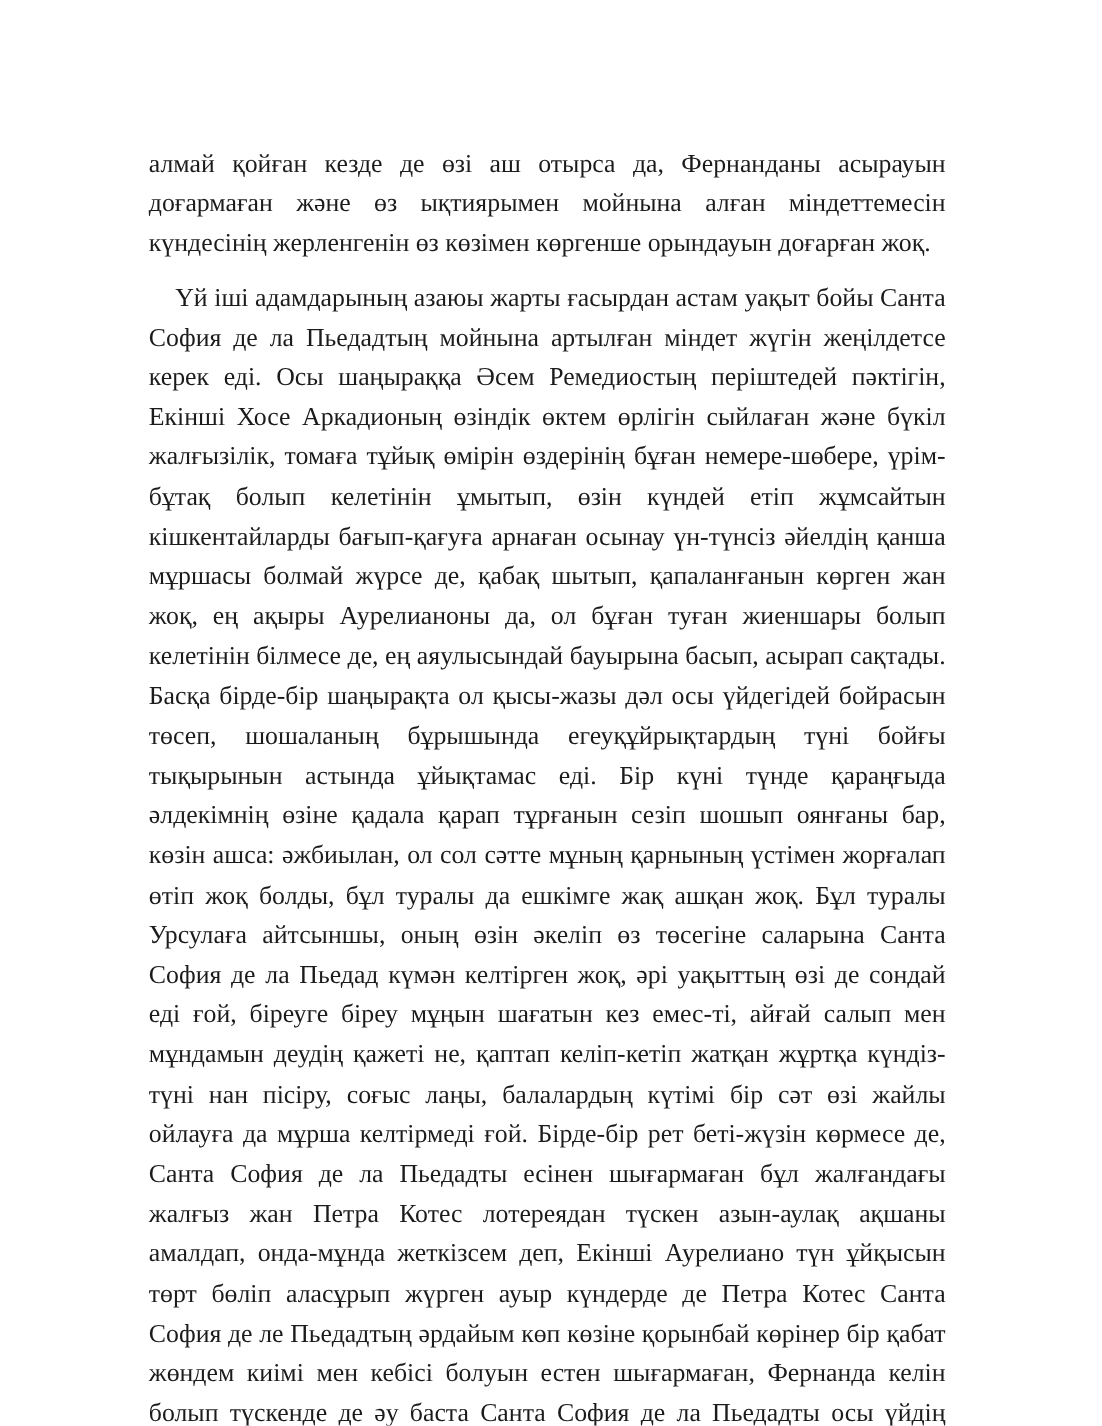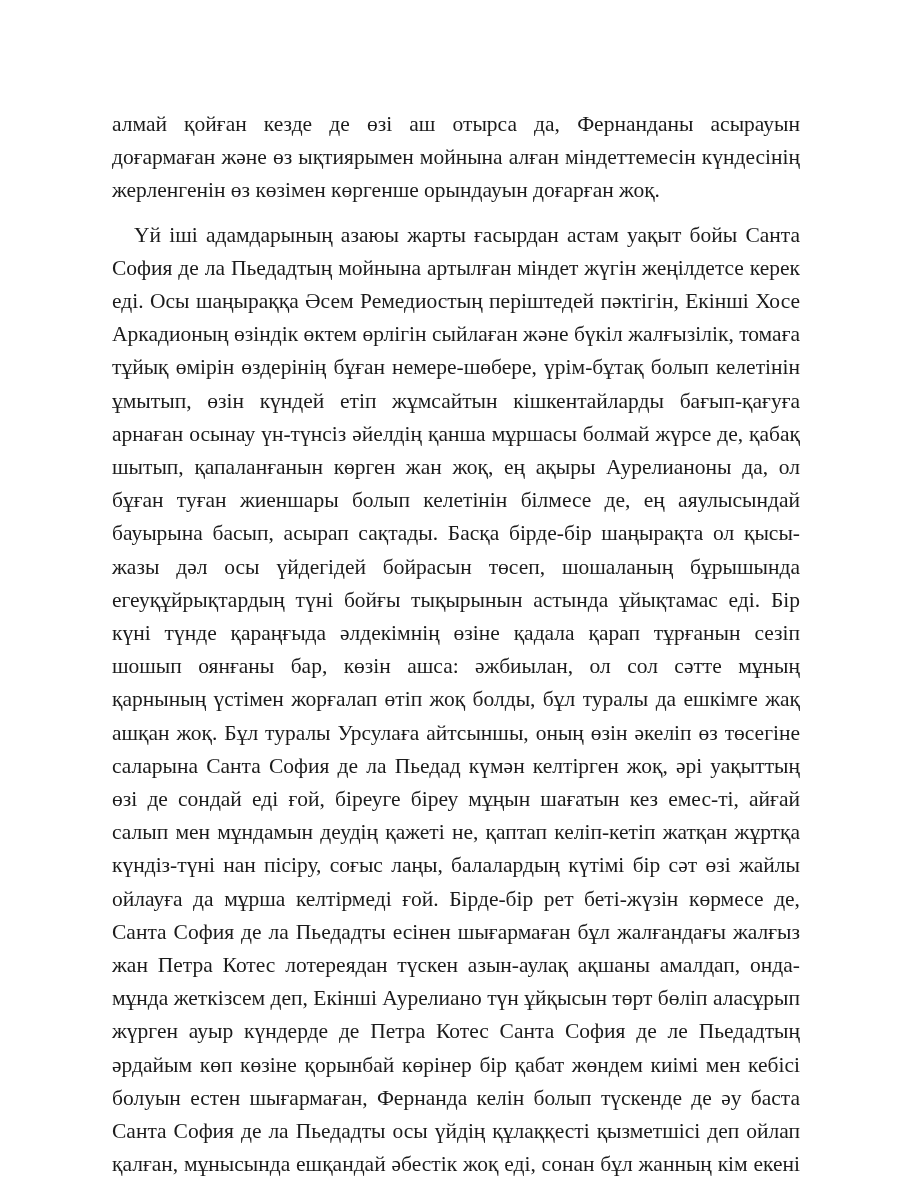--- a/index.html
+++ b/index.html
@@ -24,21 +24,21 @@
   }
   .text-body {
     font-size: 21.5px;
     line-height: 33.2px;
     text-align: justify;
     text-justify: inter-word;
     color: #1b1b1b;
     hyphens: none;
   }
   p {
-    margin: 0;
+    margin: 12px;
   }
   p.continued {
     text-indent: 0;
   }
   p.indented {
     text-indent: 22px;
     margin-top: 11px;
   }
 </style>
 </head>

